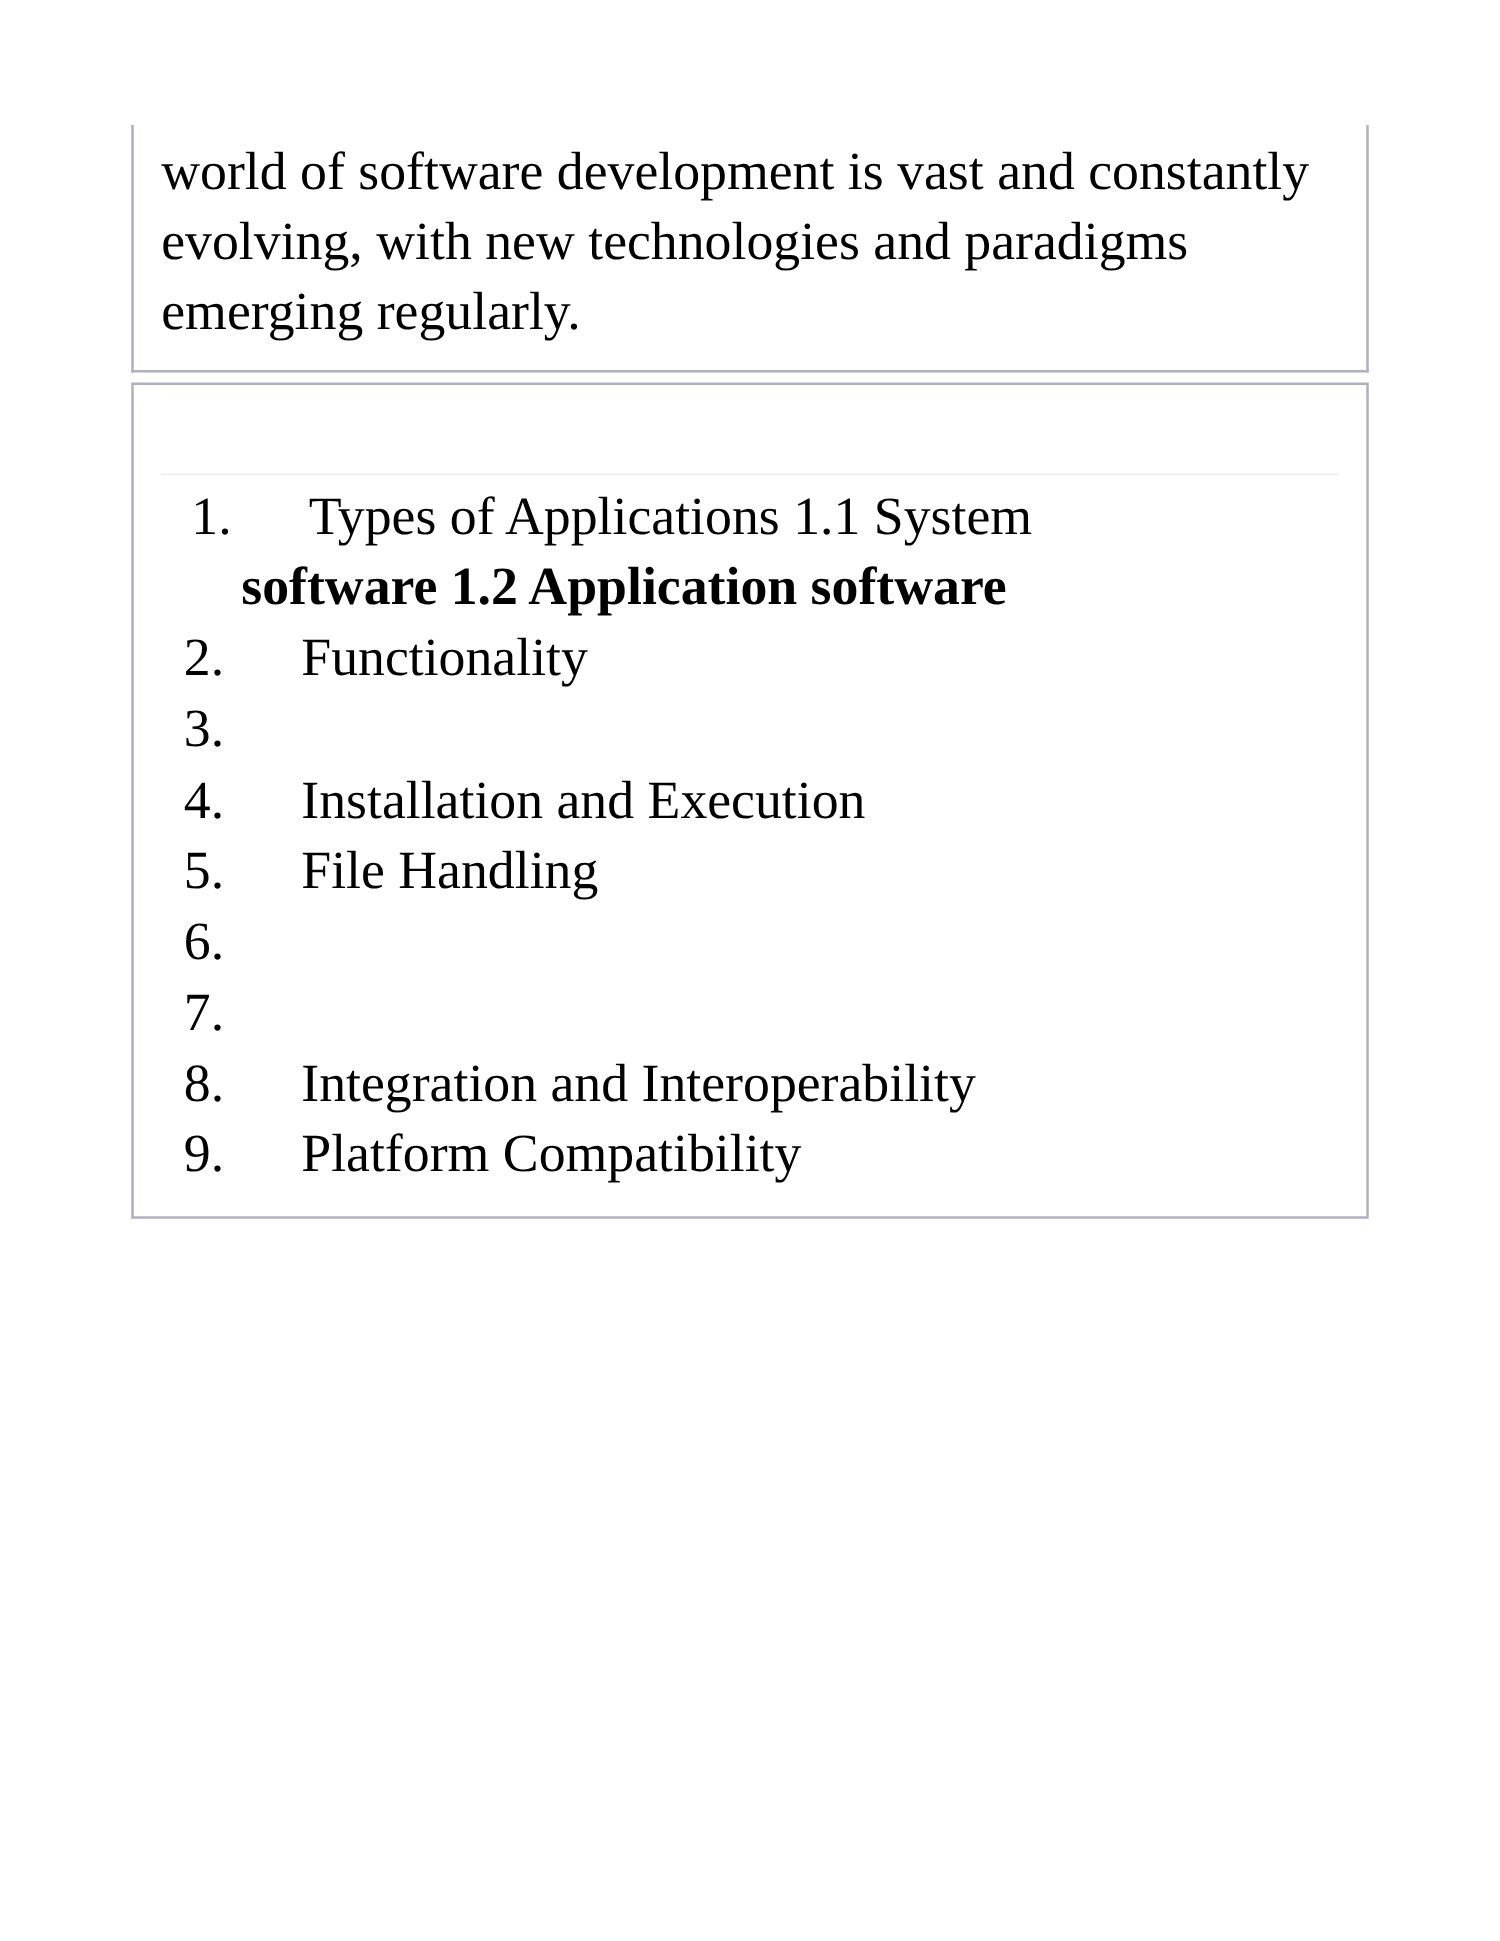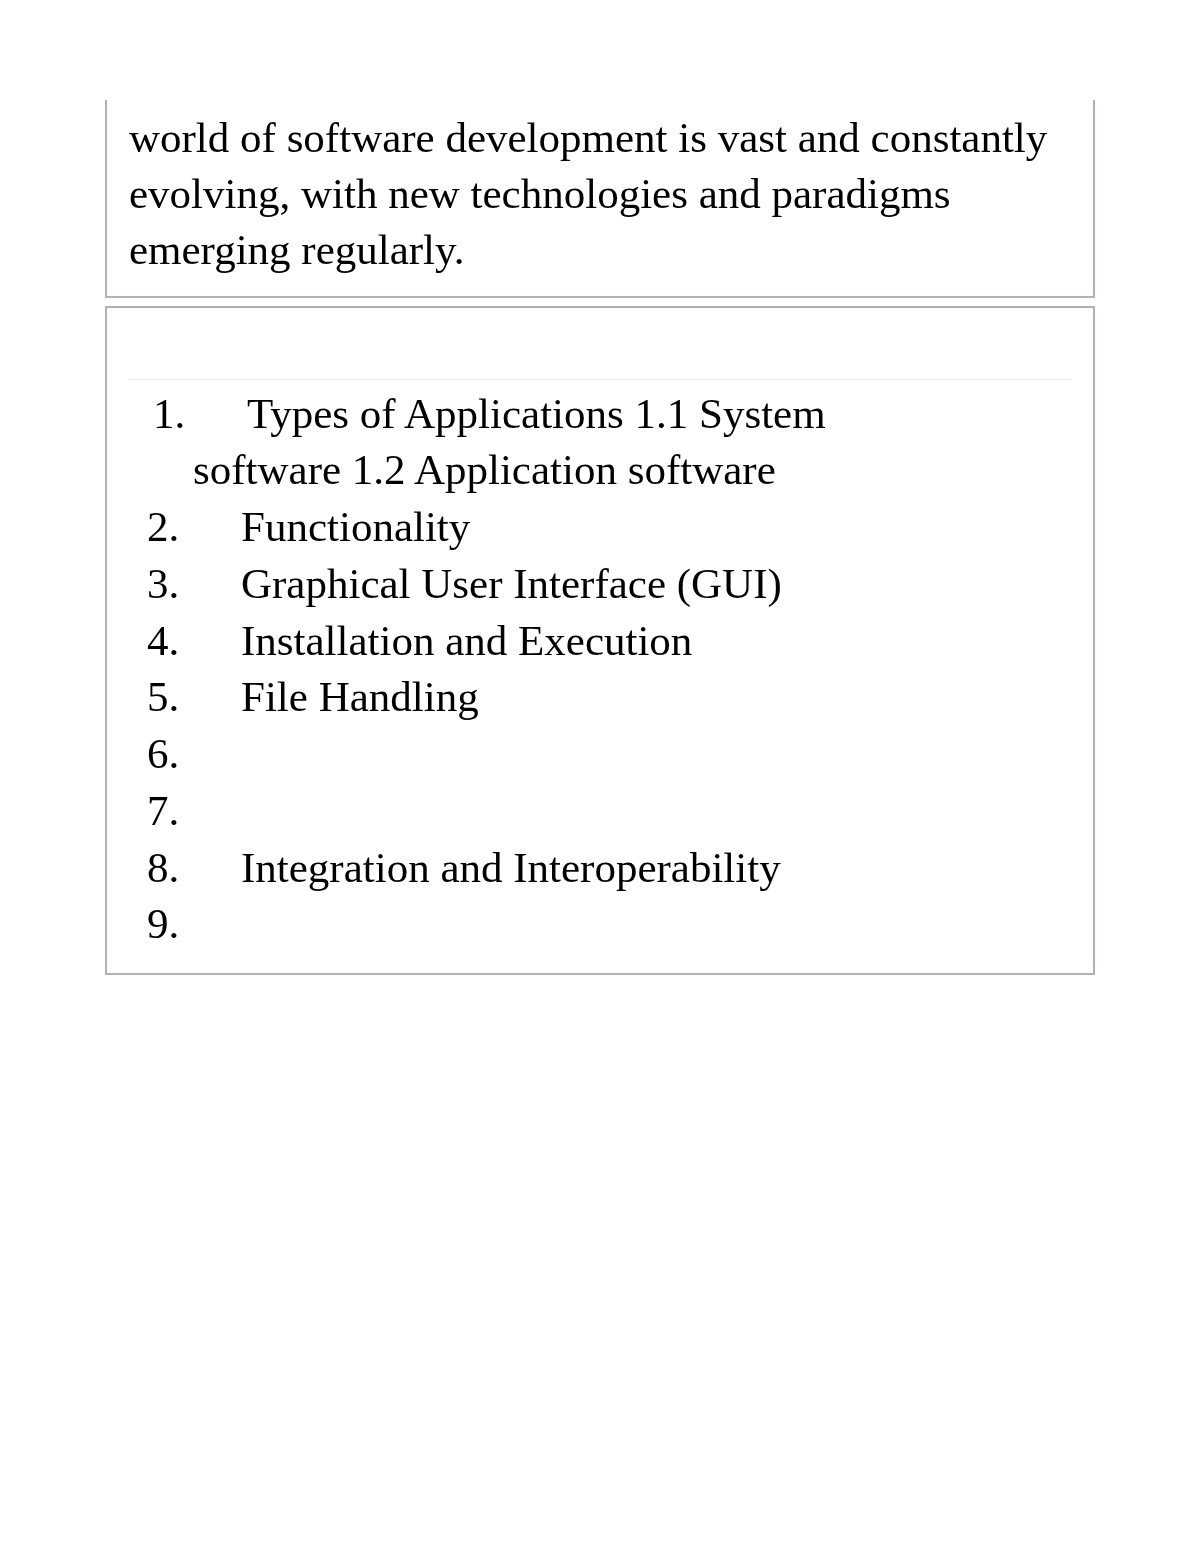--- a/index.html
+++ b/index.html
@@ -62,20 +62,21 @@
       padding-left: 6px;
     }
     ol.toc li.first .row1 {
       display: flex;
     }
     ol.toc li.first .row1 .num {
       min-width: 100px;
     }
     ol.toc li.first .cont {
       padding-left: 46px;
+      font-weight: bold;
     }
   </style>
 </head>
 <body>
 
 <div class="top-box">
   <span>world of software development is vast and constantly evolving, with new technologies and paradigms emerging regularly.</span>
 </div>
 
 <div class="list-box">
@@ -87,21 +88,20 @@
         <span class="label">Types of Applications 1.1 System</span>
       </div>
       <div class="cont">software 1.2 Application software</div>
     </li>
     <li>
       <span class="num">2.</span>
       <span class="label">Functionality</span>
     </li>
     <li>
       <span class="num">3.</span>
-      <span class="label">Graphical User Interface (GUI)</span>
     </li>
     <li>
       <span class="num">4.</span>
       <span class="label">Installation and Execution</span>
     </li>
     <li>
       <span class="num">5.</span>
       <span class="label">File Handling</span>
     </li>
     <li>
@@ -109,15 +109,16 @@
     </li>
     <li>
       <span class="num">7.</span>
     </li>
     <li>
       <span class="num">8.</span>
       <span class="label">Integration and Interoperability</span>
     </li>
     <li>
       <span class="num">9.</span>
+      <span class="label">Platform Compatibility</span>
     </li>
   </ol>
 </div>
 
 </body></html>

